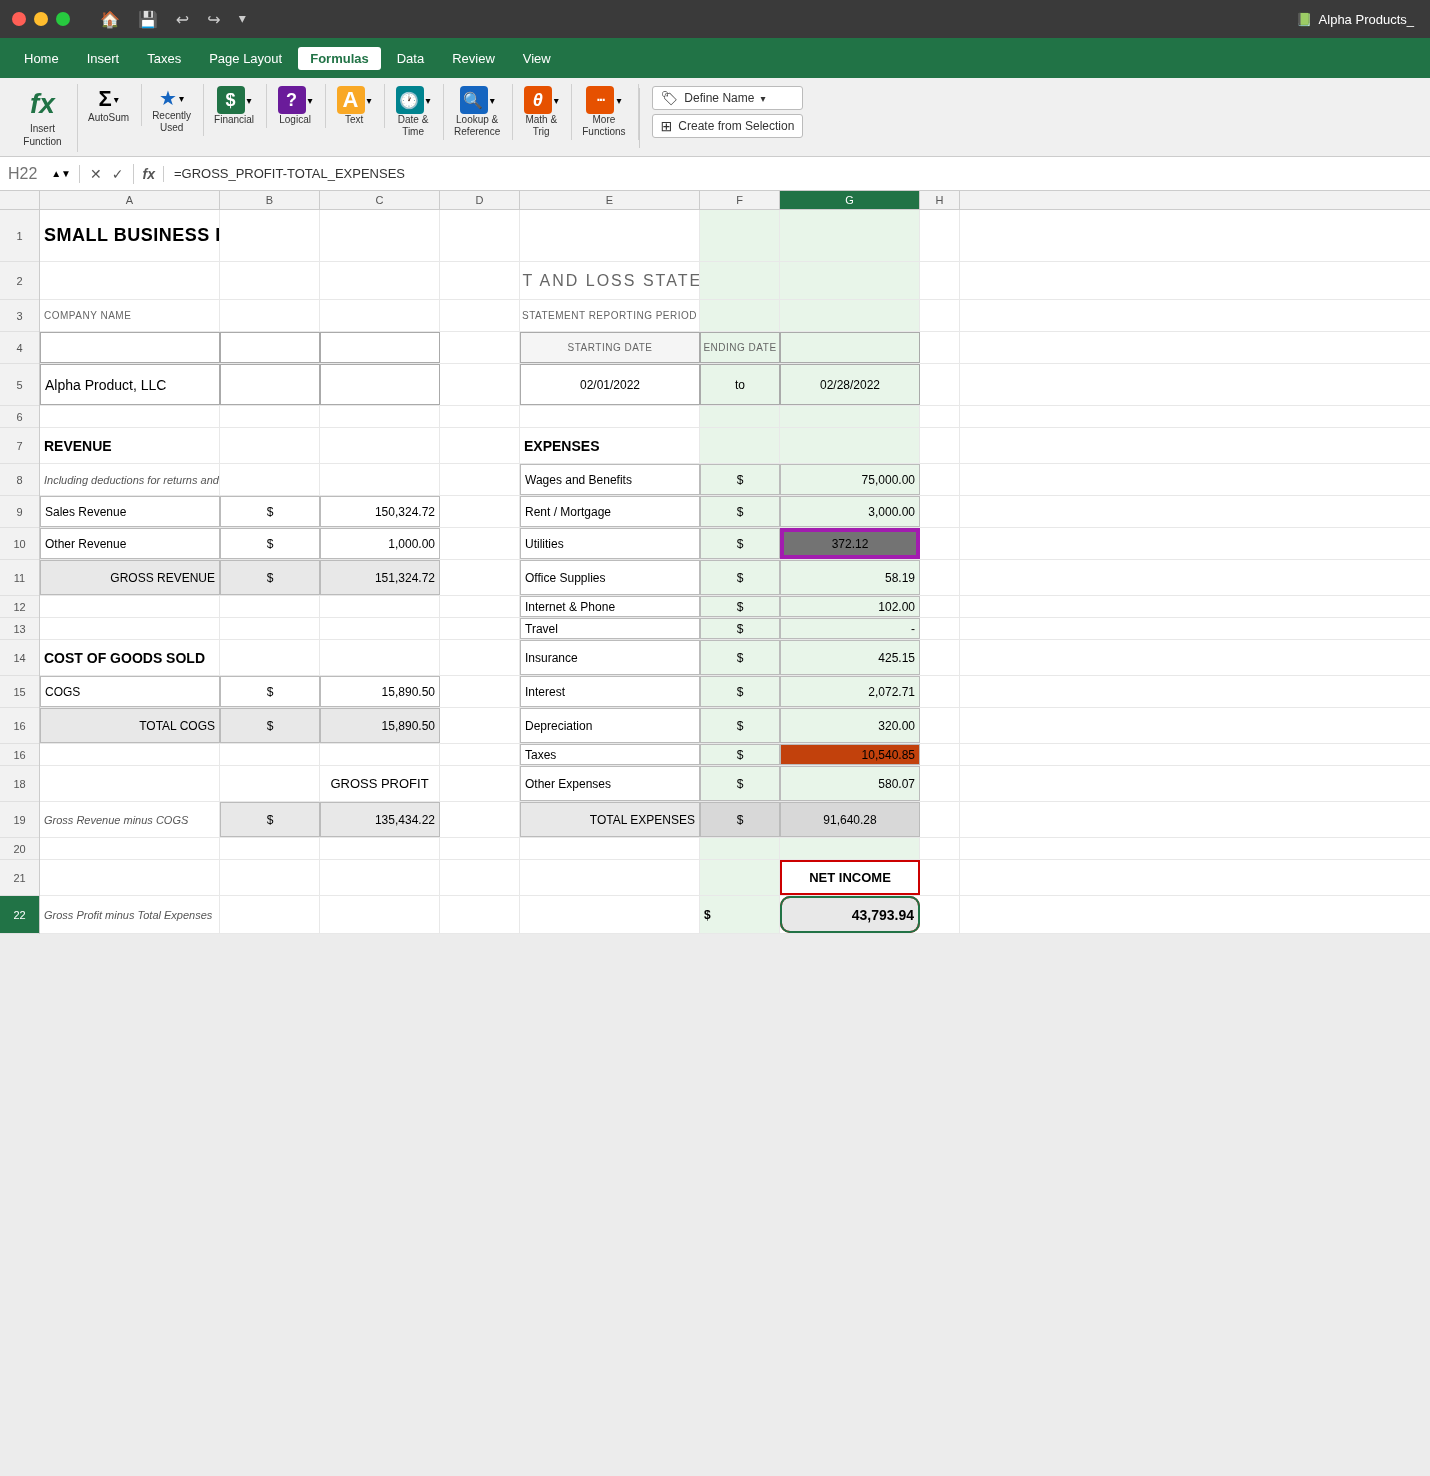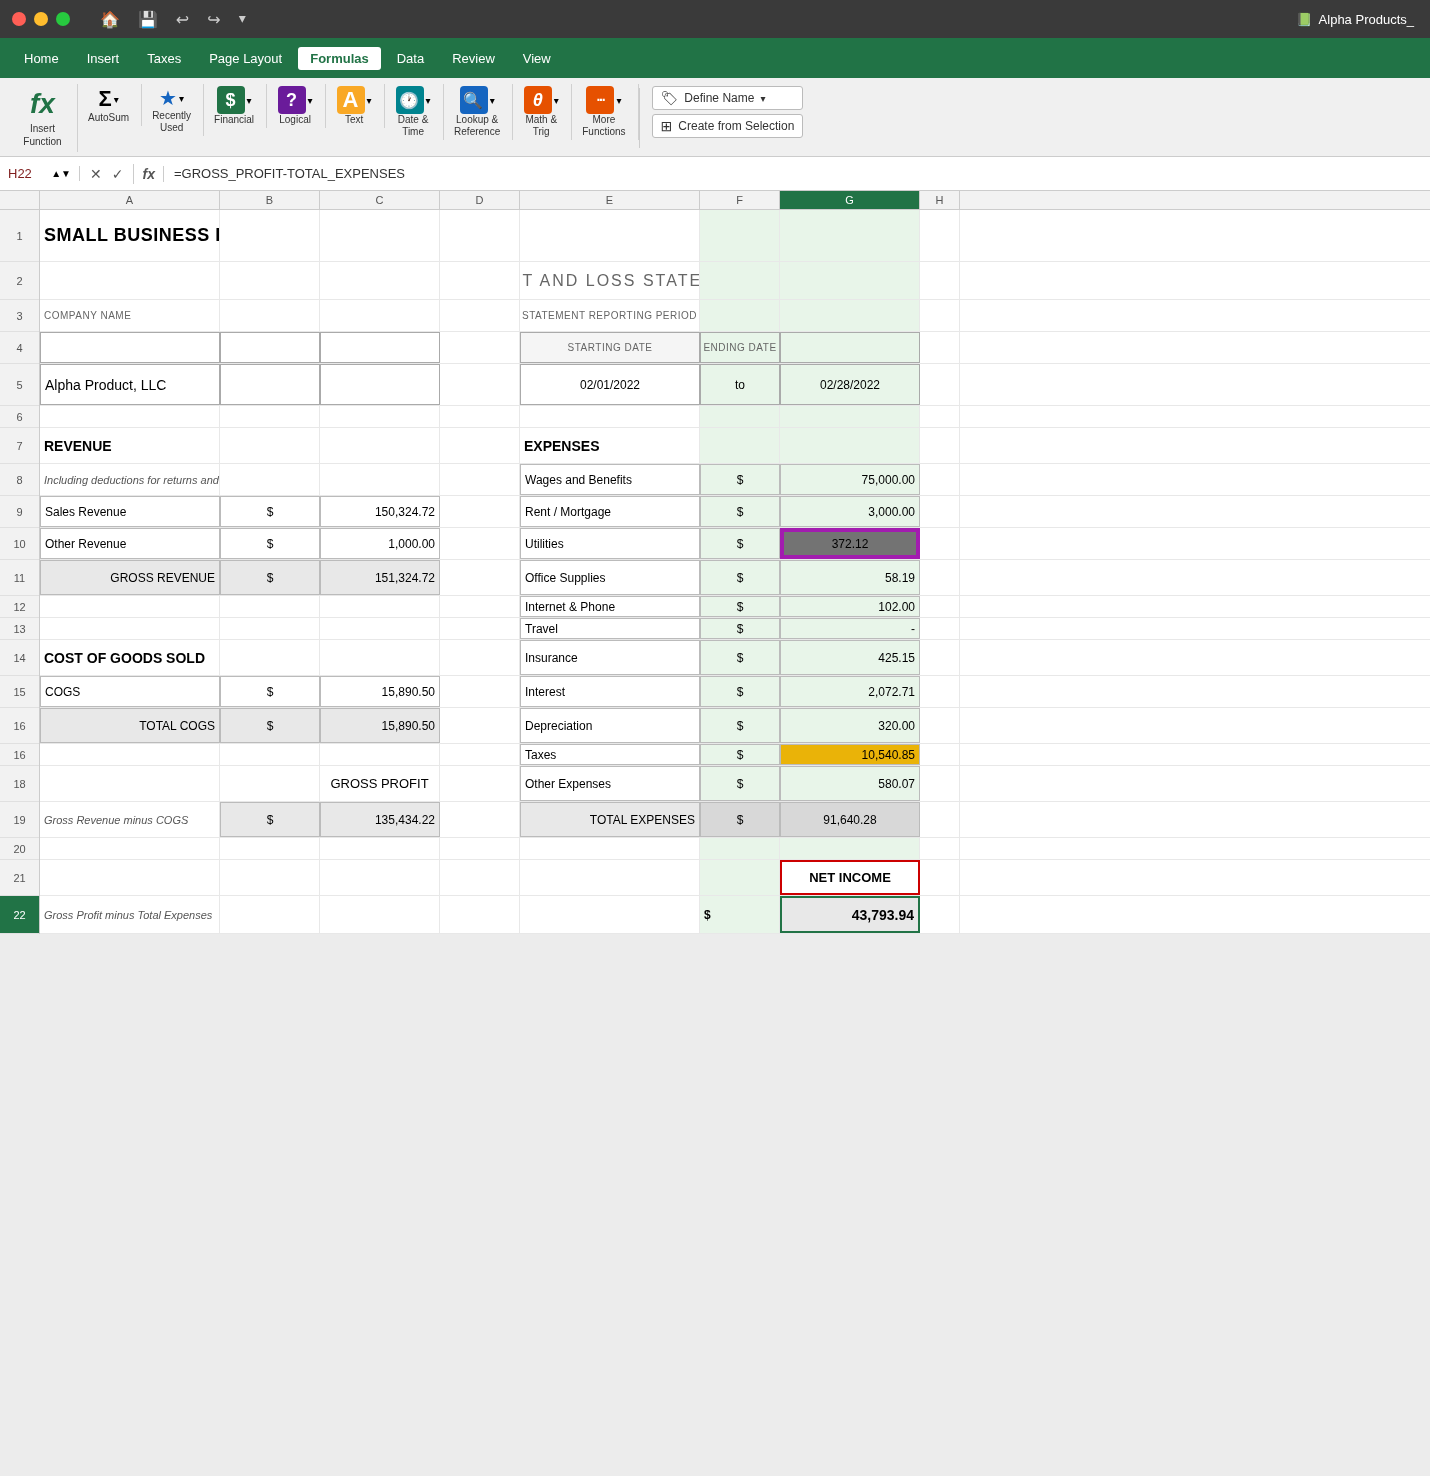--- a/index.html
+++ b/index.html
@@ -97,21 +97,21 @@
     }
     .cell-ref {
       width: 80px;
       border-right: 1px solid #ccc;
       padding: 0 8px;
       font-size: 12px;
       display: flex;
       align-items: center;
       justify-content: space-between;
     }
-    .cell-ref-text { font-size: 13px; color: #7f1d1d; }
+    .cell-ref-text { font-size: 16px; color: #737373; }
     .formula-actions {
       display: flex; align-items: center; gap: 2px;
       border-right: 1px solid #ccc;
       padding: 0 6px;
     }
     .formula-action-btn { font-size: 14px; color: #555; cursor: pointer; padding: 2px 4px; }
     .formula-fx { font-size: 14px; font-style: italic; font-weight: bold; color: #555; padding: 0 8px; border-right: 1px solid #ccc; }
     .formula-content { padding: 0 10px; font-size: 13px; color: #333; flex: 1; }
 
     
@@ -158,21 +158,21 @@
     .grid { flex: 1; }
     .grid-row { display: flex; border-bottom: 1px solid #e8e8e8; }
     .cell {
       border-right: 1px solid #e8e8e8;
       font-size: 12px;
       padding: 2px 4px;
       overflow: hidden;
       white-space: nowrap;
       display: flex; align-items: center;
     }
-    .cell.active { outline: 2px solid #217346; outline-offset: -2px; }
+    .cell.active { outline: 2px solid #217346; outline-offset: -2px; border-radius: 10px; }
 
     
     .col-a { width: 40px; min-width: 40px; }
     .col-b { width: 180px; min-width: 180px; }
     .col-c { width: 100px; min-width: 100px; }
     .col-d { width: 120px; min-width: 120px; }
     .col-e { width: 80px; min-width: 80px; }
     .col-f { width: 180px; min-width: 180px; }
     .col-g { width: 80px; min-width: 80px; }
     .col-h { width: 140px; min-width: 140px; }
@@ -735,21 +735,21 @@
         <div class="cell col-b"></div>
         <div class="cell col-c"></div>
         <div class="cell col-d"></div>
         <div class="cell col-e"></div>
         <div class="cell col-f" style="border:1px solid #bbb;">
           <span>Taxes</span>
         </div>
         <div class="cell col-g" style="background:#e8f5e9;border:1px solid #bbb;justify-content:center;">
           <span>$</span>
         </div>
-        <div class="cell col-h" style="background:#eab308;border:1px solid #bbb;justify-content:flex-end;">
+        <div class="cell col-h" style="background:#c2410c;border:1px solid #bbb;justify-content:flex-end;">
           <span>10,540.85</span>
         </div>
         <div class="cell col-i"></div>
       </div>
 
       <div class="grid-row rh-18">
         <div class="cell col-b"></div>
         <div class="cell col-c"></div>
         <div class="cell col-d" style="justify-content:center;">
           <span class="bold" style="font-size:13px;">GROSS PROFIT</span>

